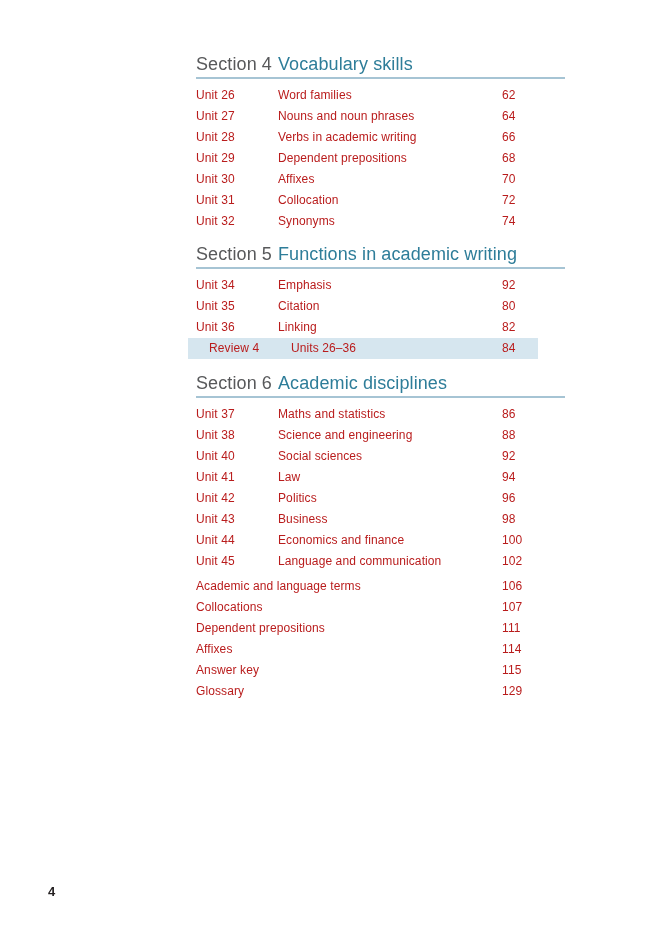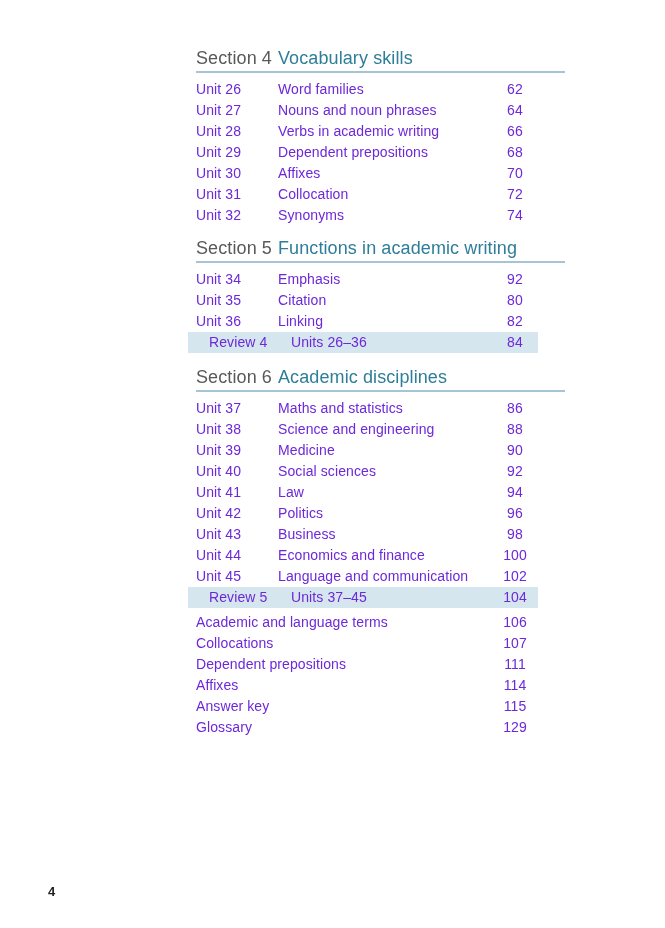--- a/index.html
+++ b/index.html
@@ -11,21 +11,21 @@
   .sheet {
     position: relative;
     width: 665px;
     height: 928px;
     background: #ffffff;
     overflow: hidden;
   }
   .toc {
     position: absolute;
     left: 196px;
-    top: 0;
+    top: 6px;
     width: 369px;
   }
   .toc-section.first { margin-top: 48px; }
   .toc-section.second { margin-top: 12px; }
   .toc-section.third { margin-top: 14px; }
 
   .section-heading {
     display: flex;
     align-items: baseline;
     font-size: 18px;
@@ -50,31 +50,31 @@
 
   .toc-row {
     display: flex;
     align-items: center;
     box-sizing: border-box;
     height: 21px;
     width: 350px;
     margin-left: -8px;
     padding-left: 8px;
     padding-right: 10px;
-    font-size: 14px;
+    font-size: 12px;
     line-height: 21px;
-    color: #6d28d9;
+    color: #b91c1c;
     letter-spacing: 0.1px;
   }
   .toc-row.highlight { background: #d6e6ef; padding-left: 21px; }
 
   .col-label { flex: 0 0 82px; }
   .col-title { flex: 1 1 auto; }
   .col-title-full { flex: 1 1 auto; }
-  .col-page { flex: 0 0 auto; text-align: center; min-width: 26px; }
+  .col-page { flex: 0 0 auto; text-align: left; min-width: 26px; }
 
   .endmatter { margin-top: 4px; }
 
   .folio {
     position: absolute;
     left: 48px;
     top: 884px;
     font-size: 13px;
     font-weight: 700;
     color: #231f20;
@@ -183,25 +183,20 @@
     <span class="col-title">Maths and statistics</span>
     <span class="col-page">86</span>
   </div>
 
   <div class="toc-row">
     <span class="col-label">Unit 38</span>
     <span class="col-title">Science and engineering</span>
     <span class="col-page">88</span>
   </div>
 
-  <div class="toc-row">
-    <span class="col-label">Unit 39</span>
-    <span class="col-title">Medicine</span>
-    <span class="col-page">90</span>
-  </div>
 
   <div class="toc-row">
     <span class="col-label">Unit 40</span>
     <span class="col-title">Social sciences</span>
     <span class="col-page">92</span>
   </div>
 
   <div class="toc-row">
     <span class="col-label">Unit 41</span>
     <span class="col-title">Law</span>
@@ -225,25 +220,20 @@
     <span class="col-title">Economics and finance</span>
     <span class="col-page">100</span>
   </div>
 
   <div class="toc-row">
     <span class="col-label">Unit 45</span>
     <span class="col-title">Language and communication</span>
     <span class="col-page">102</span>
   </div>
 
-  <div class="toc-row highlight">
-    <span class="col-label">Review 5</span>
-    <span class="col-title">Units 37–45</span>
-    <span class="col-page">104</span>
-  </div>
 </div>
   </section>
 </div>
     <div id="endmatter-container" class="endmatter">
   <div class="toc-row end-row">
     <span class="col-title-full">Academic and language terms</span>
     <span class="col-page">106</span>
   </div>
 
   <div class="toc-row end-row">

